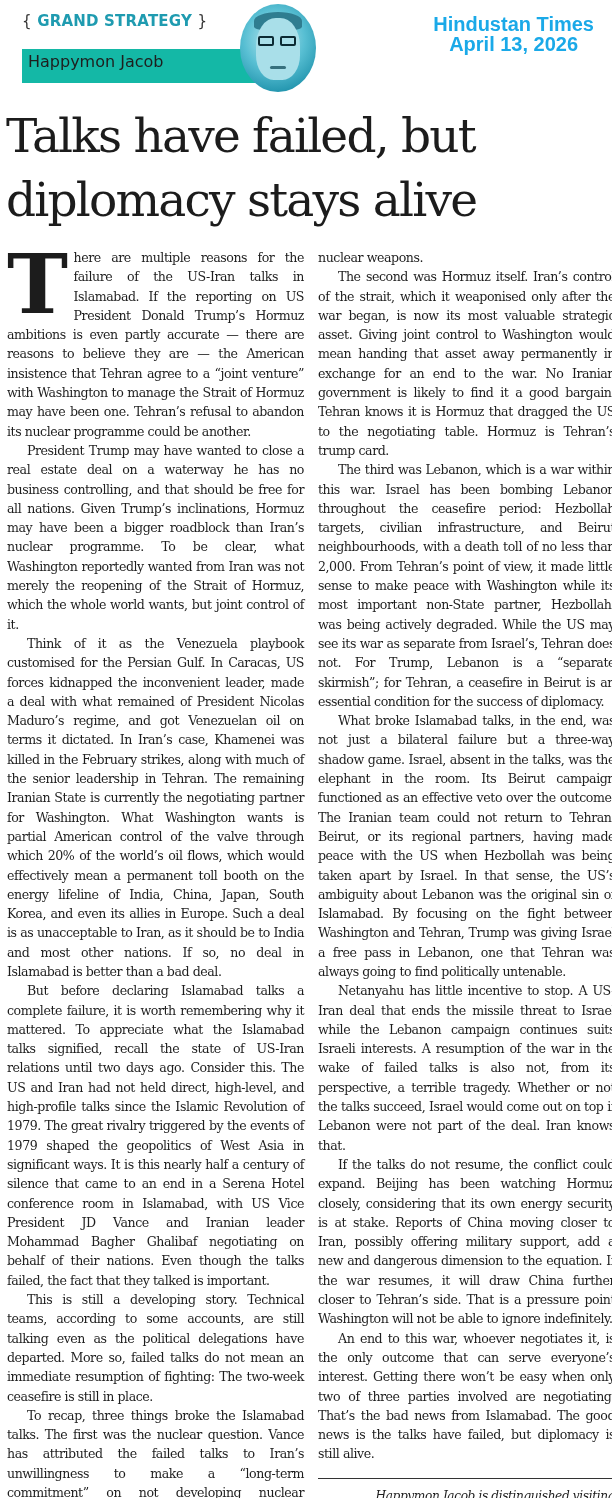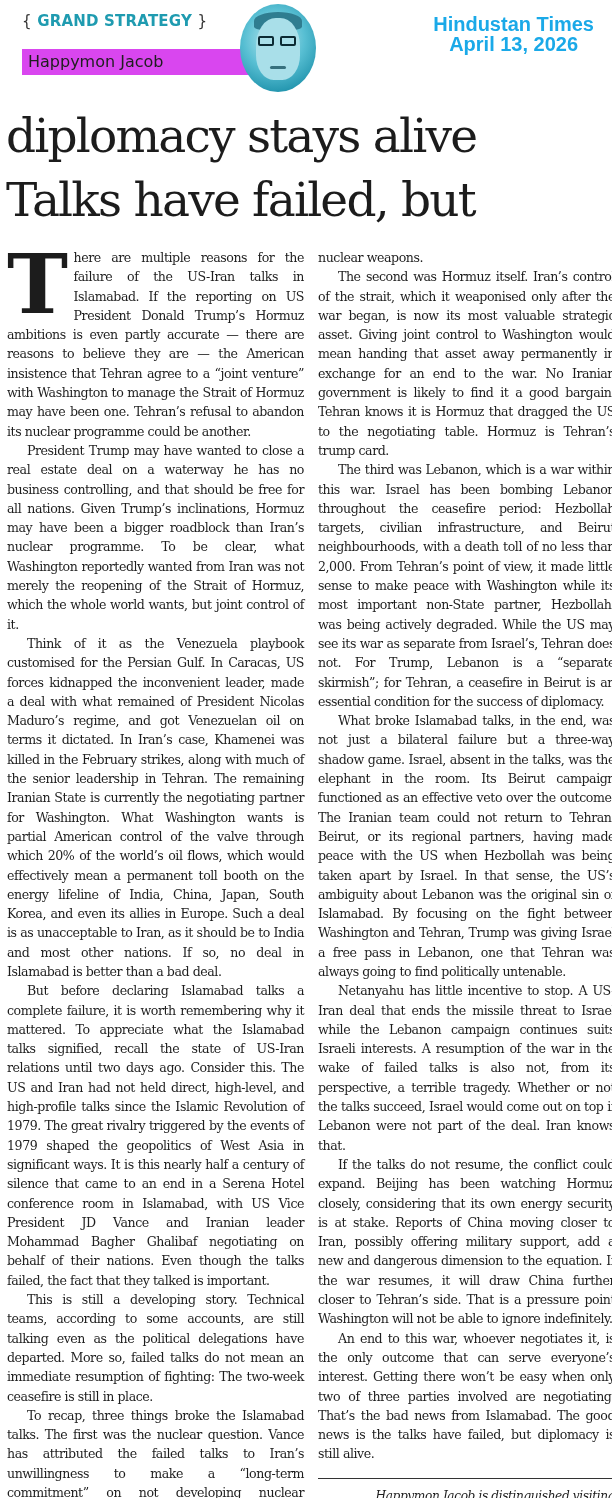--- a/index.html
+++ b/index.html
@@ -1,20 +1,20 @@
 <!DOCTYPE html>
 <html><head>
 <meta charset="utf-8">
 <style>
   html, body { margin: 0; padding: 0; background: #ffffff; }
   body { width: 612px; height: 1498px; overflow: hidden; position: relative; color: #1e1e1e; }
   .header { position: absolute; left: 16px; top: 0; width: 612px; height: 100px; }
   .kicker { position: absolute; left: 6px; top: 12px; font-family: "DejaVu Sans", sans-serif; font-size: 15px; font-weight: bold; color: #1f9bb0; letter-spacing: 0.2px; }
   .kicker .brace { color: #333; font-weight: normal; }
-  .byline-bar { position: absolute; left: 6px; top: 49px; width: 250px; height: 26px; background: #d946ef; }
+  .byline-bar { position: absolute; left: 6px; top: 49px; width: 250px; height: 34px; background: #14b8a6; }
   .byline { position: absolute; left: 6px; top: 3px; font-family: "DejaVu Sans", sans-serif; font-size: 16px; color: #1e1e1e; }
   .portrait { position: absolute; left: 224px; top: 4px; width: 76px; height: 88px; border-radius: 50%; background: radial-gradient(circle at 45% 40%, #bfe8f0 0%, #58bfd3 45%, #1a8ea8 85%, #0e6d84 100%); overflow: hidden; }
   .portrait .face { position: absolute; left: 16px; top: 14px; width: 44px; height: 62px; border-radius: 45% 45% 40% 40%; background: #a9dfe9; }
   .portrait .hair { position: absolute; left: 14px; top: 8px; width: 48px; height: 18px; border-radius: 50% 50% 20% 20%; background: #2f7d90; }
   .portrait .glasses { position: absolute; left: 18px; top: 32px; width: 40px; height: 10px; }
   .portrait .glasses span { position: absolute; top: 0; width: 16px; height: 10px; border: 2px solid #0b2a33; border-radius: 2px; box-sizing: border-box; }
   .portrait .mouth { position: absolute; left: 30px; top: 62px; width: 16px; height: 3px; background: #36707d; border-radius: 2px; }
   .pub { position: absolute; right: 34px; top: 14px; text-align: center; font-family: "Liberation Sans", sans-serif; font-weight: bold; font-size: 20px; line-height: 20px; color: #1aa9e8; }
   .headline { position: absolute; left: 6px; top: 104px; width: 600px; font-family: "DejaVu Serif", serif; font-size: 47px; line-height: 64px; letter-spacing: -1.8px; color: #1c1c1c; font-weight: normal; }
   .col { position: absolute; top: 248px; width: 297px; font-family: "DejaVu Serif", serif; font-size: 12.6px; line-height: 19.3px; letter-spacing: -0.45px; color: #1e1e1e; text-align: justify; hyphens: manual; }
@@ -47,22 +47,22 @@
       </div>
     <div class="mouth"></div>
   </div>
   <div class="pub">
     <div>Hindustan Times</div>
     <div>April 13, 2026</div>
   </div>
 </div>
 
 <h1 class="headline" style="margin:0;">
+  <div>Talks have failed, but</div>
   <div>diplomacy stays alive</div>
-  <div>Talks have failed, but</div>
 </h1>
 
 <div class="col left">
   <p class="first"><span class="dropcap">T</span><span>here are multiple reasons for the failure of the US-Iran talks in Islamabad. If the reporting on US President Donald Trump’s Hormuz ambitions is even partly accurate — there are reasons to believe they are — the American insistence that Tehran agree to a “joint venture” with Washington to manage the Strait of Hormuz may have been one. Tehran’s refusal to abandon its nuclear programme could be another.</span></p>
   <p>President Trump may have wanted to close a real estate deal on a waterway he has no business controlling, and that should be free for all nations. Given Trump’s inclinations, Hormuz may have been a bigger roadblock than Iran’s nuclear programme. To be clear, what Washington reportedly wanted from Iran was not merely the reopening of the Strait of Hormuz, which the whole world wants, but joint control of it.</p>
   <p>Think of it as the Venezuela playbook customised for the Persian Gulf. In Caracas, US forces kidnapped the inconvenient leader, made a deal with what remained of President Nicolas Maduro’s regime, and got Venezuelan oil on terms it dictated. In Iran’s case, Khamenei was killed in the February strikes, along with much of the senior leadership in Tehran. The remaining Iranian State is currently the negotiating partner for Washington. What Washington wants is partial American control of the valve through which 20% of the world’s oil flows, which would effectively mean a permanent toll booth on the energy lifeline of India, China, Japan, South Korea, and even its allies in Europe. Such a deal is as unacceptable to Iran, as it should be to India and most other nations. If so, no deal in Islamabad is better than a bad deal.</p>
   <p>But before declaring Islamabad talks a complete failure, it is worth remembering why it mattered. To appreciate what the Islamabad talks signified, recall the state of US-Iran relations until two days ago. Consider this. The US and Iran had not held direct, high-level, and high-profile talks since the Islamic Revolution of 1979. The great rivalry triggered by the events of 1979 shaped the geopolitics of West Asia in significant ways. It is this nearly half a century of silence that came to an end in a Serena Hotel conference room in Islamabad, with US Vice President JD Vance and Iranian leader Mohammad Bagher Ghalibaf negotiating on behalf of their nations. Even though the talks failed, the fact that they talked is important.</p>
   <p>This is still a developing story. Technical teams, according to some accounts, are still talking even as the political delegations have departed. More so, failed talks do not mean an immediate resumption of fighting: The two-week ceasefire is still in place.</p>
   <p>To recap, three things broke the Islamabad talks. The first was the nuclear question. Vance has attributed the failed talks to Iran’s unwillingness to make a “long-term commitment” on not developing nuclear weapons. It is useful to keep in mind that the fatwa (religious injunction) against nuclear weapons issued by the former supreme leader of Iran also stands expired with him. So, there is no real guarantee that Tehran will not make</p>
 </div>

